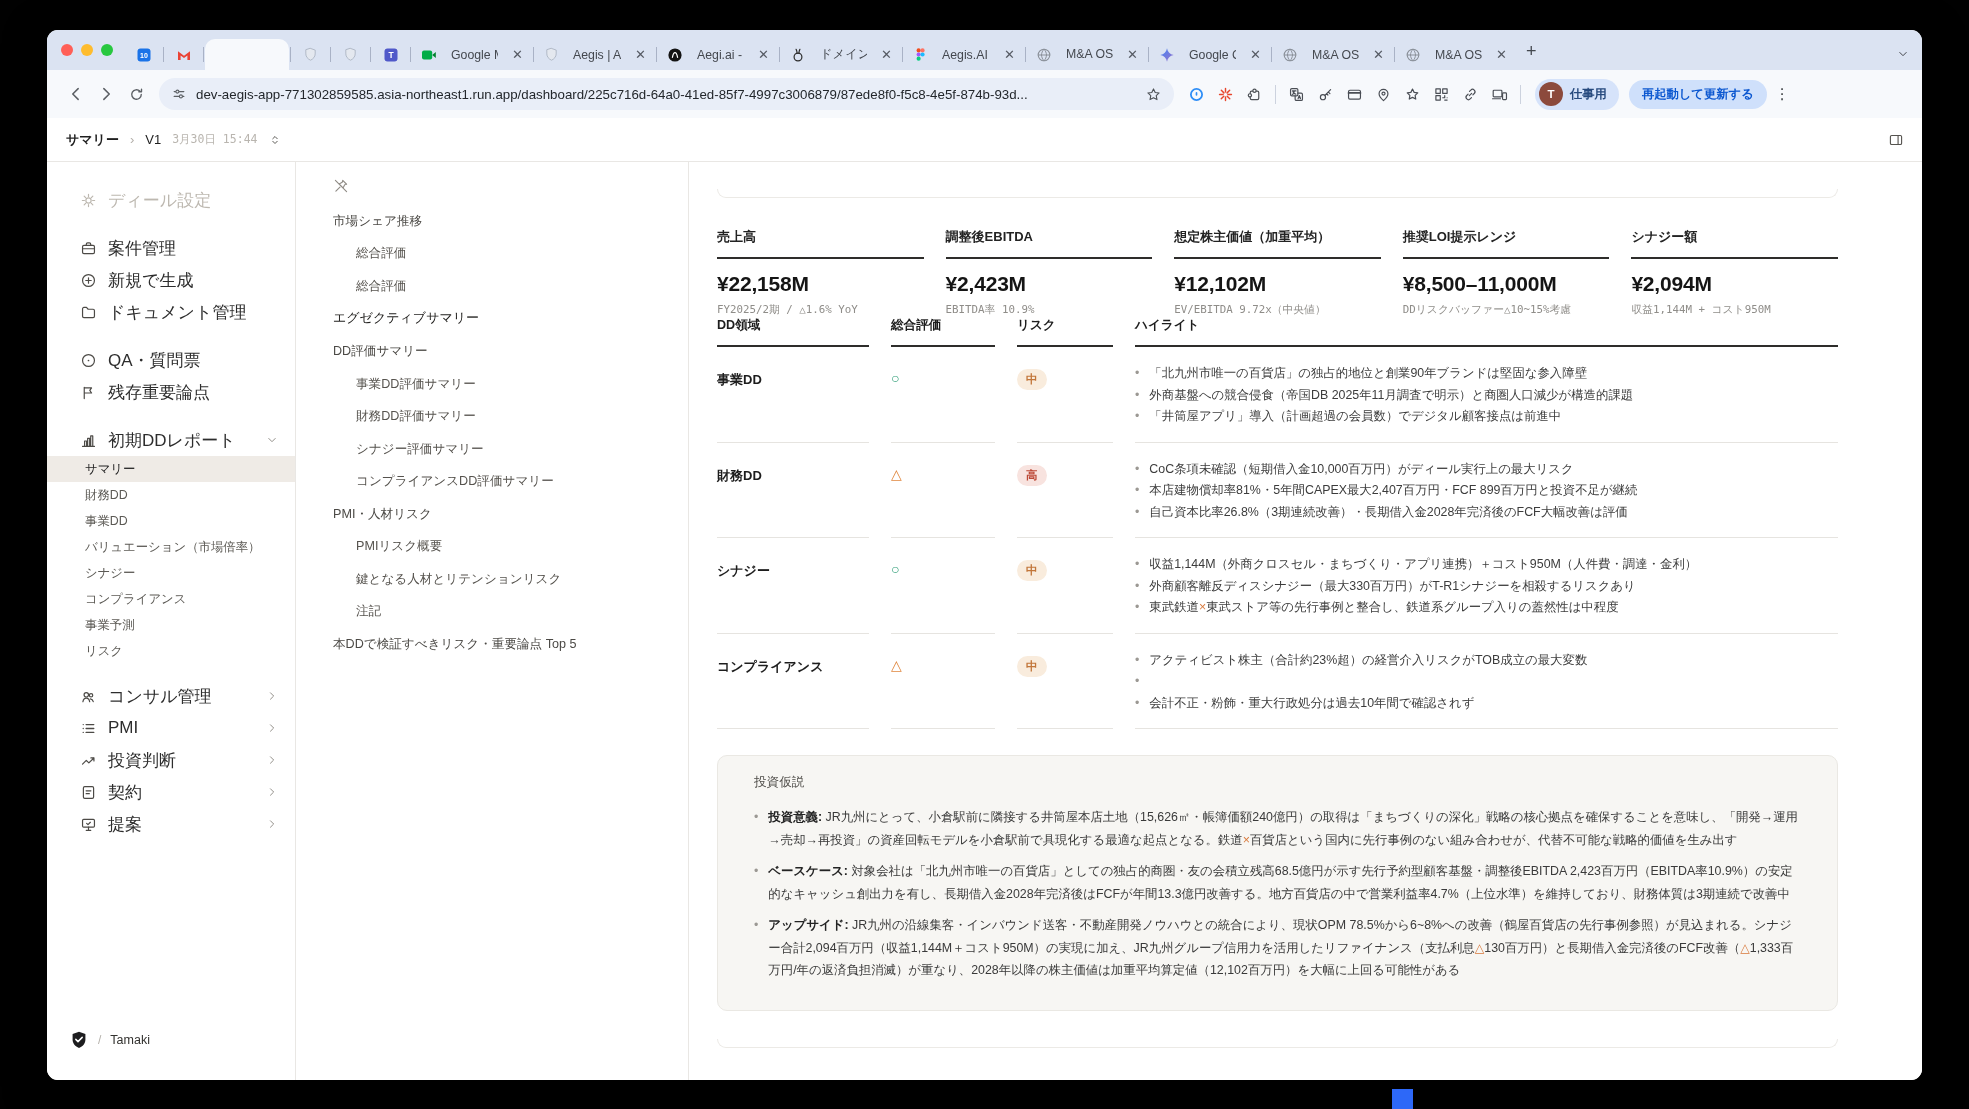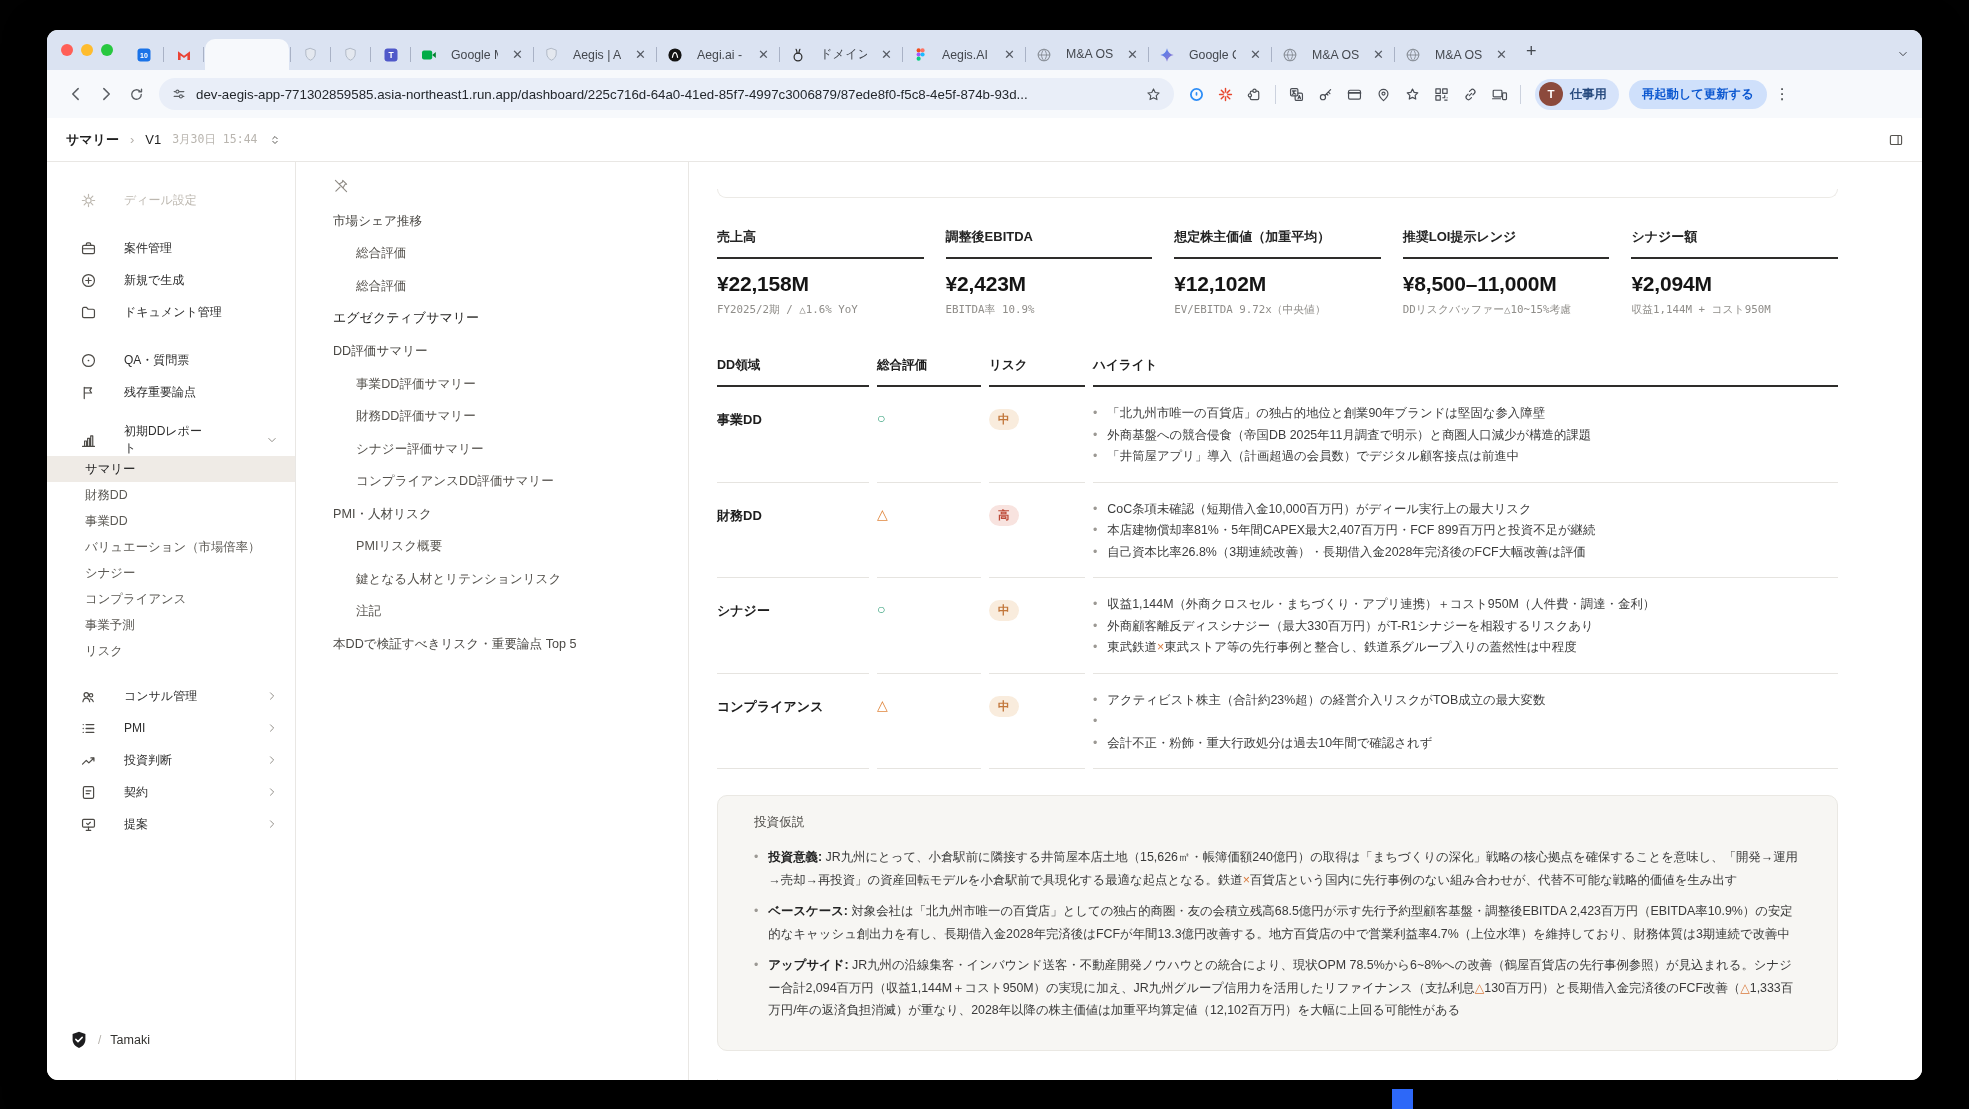--- a/index.html
+++ b/index.html
@@ -41,21 +41,21 @@
 .breadcrumb{display:flex;align-items:center;gap:11px;padding-left:19px;font-size:13px;color:#1f1f1f;}
 .bc-main{font-weight:700;}
 .bc-sep{color:#b3afa9;}
 .timestamp{font-family:"DejaVu Sans Mono",monospace;font-size:11.5px;color:#b9b5af;}
 .panelbtn{margin-left:auto;margin-right:18px;color:#55534f;display:flex;background:none;border:none;}
 .app-body{flex:1;display:flex;min-height:0;}
 
 .sidebar{width:249px;border-right:1px solid #e9e7e4;display:flex;flex-direction:column;padding:22px 0 30px;flex:none;}
 .snav{flex:1;}
 .sgroup{margin-bottom:16px;}
-.sitem{height:32px;display:flex;align-items:center;gap:27px;padding:0 16px 0 33px;font-size:12px;color:#2d2d2d;}
+.sitem{height:32px;display:flex;align-items:center;gap:11px;padding:0 16px 0 33px;font-size:17px;color:#2d2d2d;}
 .sitem .lic{display:flex;color:#4c4a46;flex:none;}
 .sitem.disabled,.sitem.disabled .lic{color:#bdb8b0;}
 .sitem .grow{flex:1;}
 .sitem .chev{color:#8f8c86;display:flex;}
 .schild{height:26px;display:flex;align-items:center;padding:0 16px 0 38px;font-size:12.4px;color:#5c5a55;}
 .schild.active{background:#efebe6;color:#1f1f1f;}
 .sfooter{display:flex;align-items:center;gap:9px;padding:0 16px 0 22px;}
 .sfoot-sep{color:#b5b1ab;font-size:12px;}
 .sfoot-user{font-size:12.5px;color:#33322f;}
 
@@ -65,21 +65,21 @@
 .titem.l2{padding-left:23px;color:#56534e;}
 .titem.bold{font-weight:400;color:#22211f;font-size:13px;}
 
 .main{flex:1;padding:0 0 0 28px;overflow:hidden;}
 .content{width:1121px;}
 .sliver{height:9px;border:1px solid #eceae6;border-top:none;border-radius:0 0 10px 10px;margin-top:27px;}
 .kpis{display:grid;grid-template-columns:repeat(5,1fr);gap:22px;margin-top:30px;}
 .kpi-label{font-size:13px;font-weight:700;color:#232323;padding-bottom:11px;border-bottom:2px solid #2e2d2b;}
 .kpi-value{font-size:21px;font-weight:700;color:#151515;margin-top:13px;letter-spacing:-.2px;}
 .kpi-note{font-family:"DejaVu Sans Mono",monospace;font-size:10.8px;color:#8f8d89;margin-top:7px;white-space:nowrap;}
-.ddtable{display:grid;grid-template-columns:152px 104px 96px 1fr;column-gap:8px;margin-top:40px;}
+.ddtable{display:grid;grid-template-columns:152px 104px 96px 1fr;column-gap:22px;}
 .th{font-size:12.6px;font-weight:700;color:#1d1d1d;padding-bottom:11px;border-bottom:2px solid #2e2d2b;}
 .td{border-bottom:1px solid #e6e4e0;padding:16px 0 14px;}
 .td.area{font-size:13px;font-weight:700;color:#1d1d1d;padding-top:24px;}
 .td.mid-align{padding-top:22px;}
 .sym{font-size:14px;font-weight:700;}
 .badge{display:inline-block;padding:3px 9px;border-radius:999px;font-size:11.5px;font-weight:700;}
 .badge.medium{background:#f9ecdd;color:#c2763a;}
 .badge.high{background:#f8e3df;color:#bc4937;}
 .hl-item{font-size:12.4px;line-height:21.5px;color:#3c3c3c;display:flex;gap:10px;}
 .dot{color:#9b9893;flex:none;}

